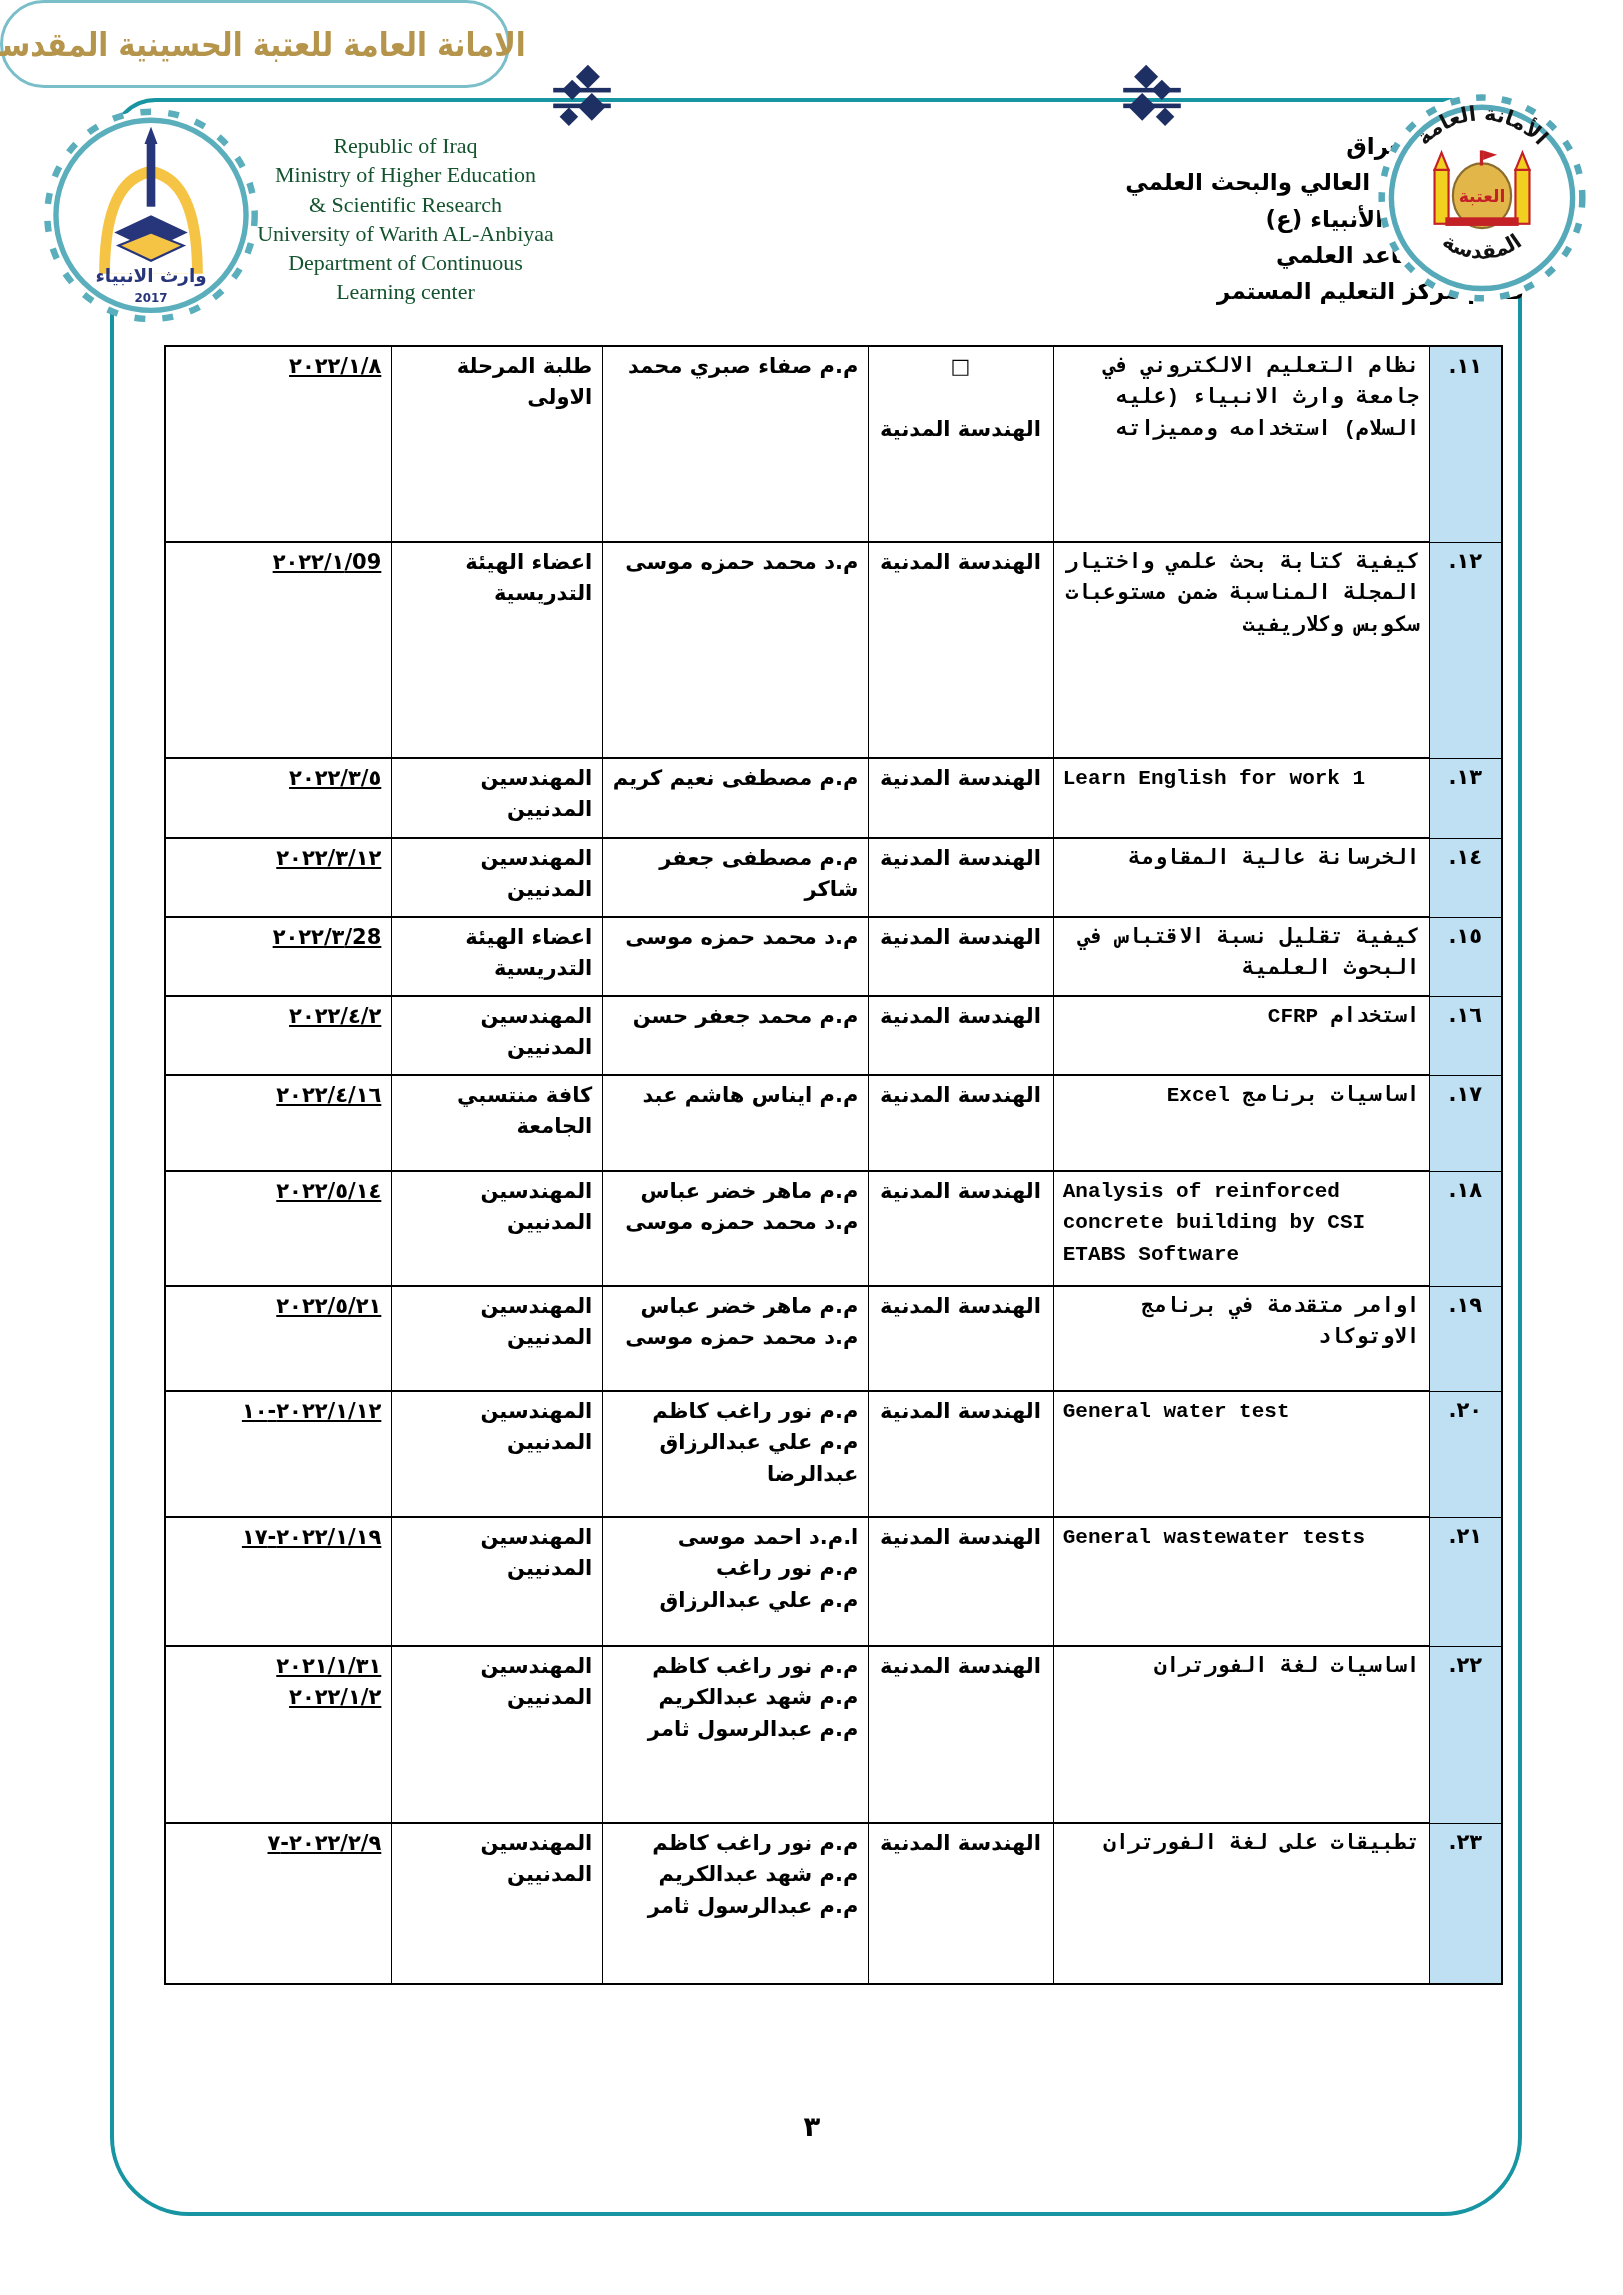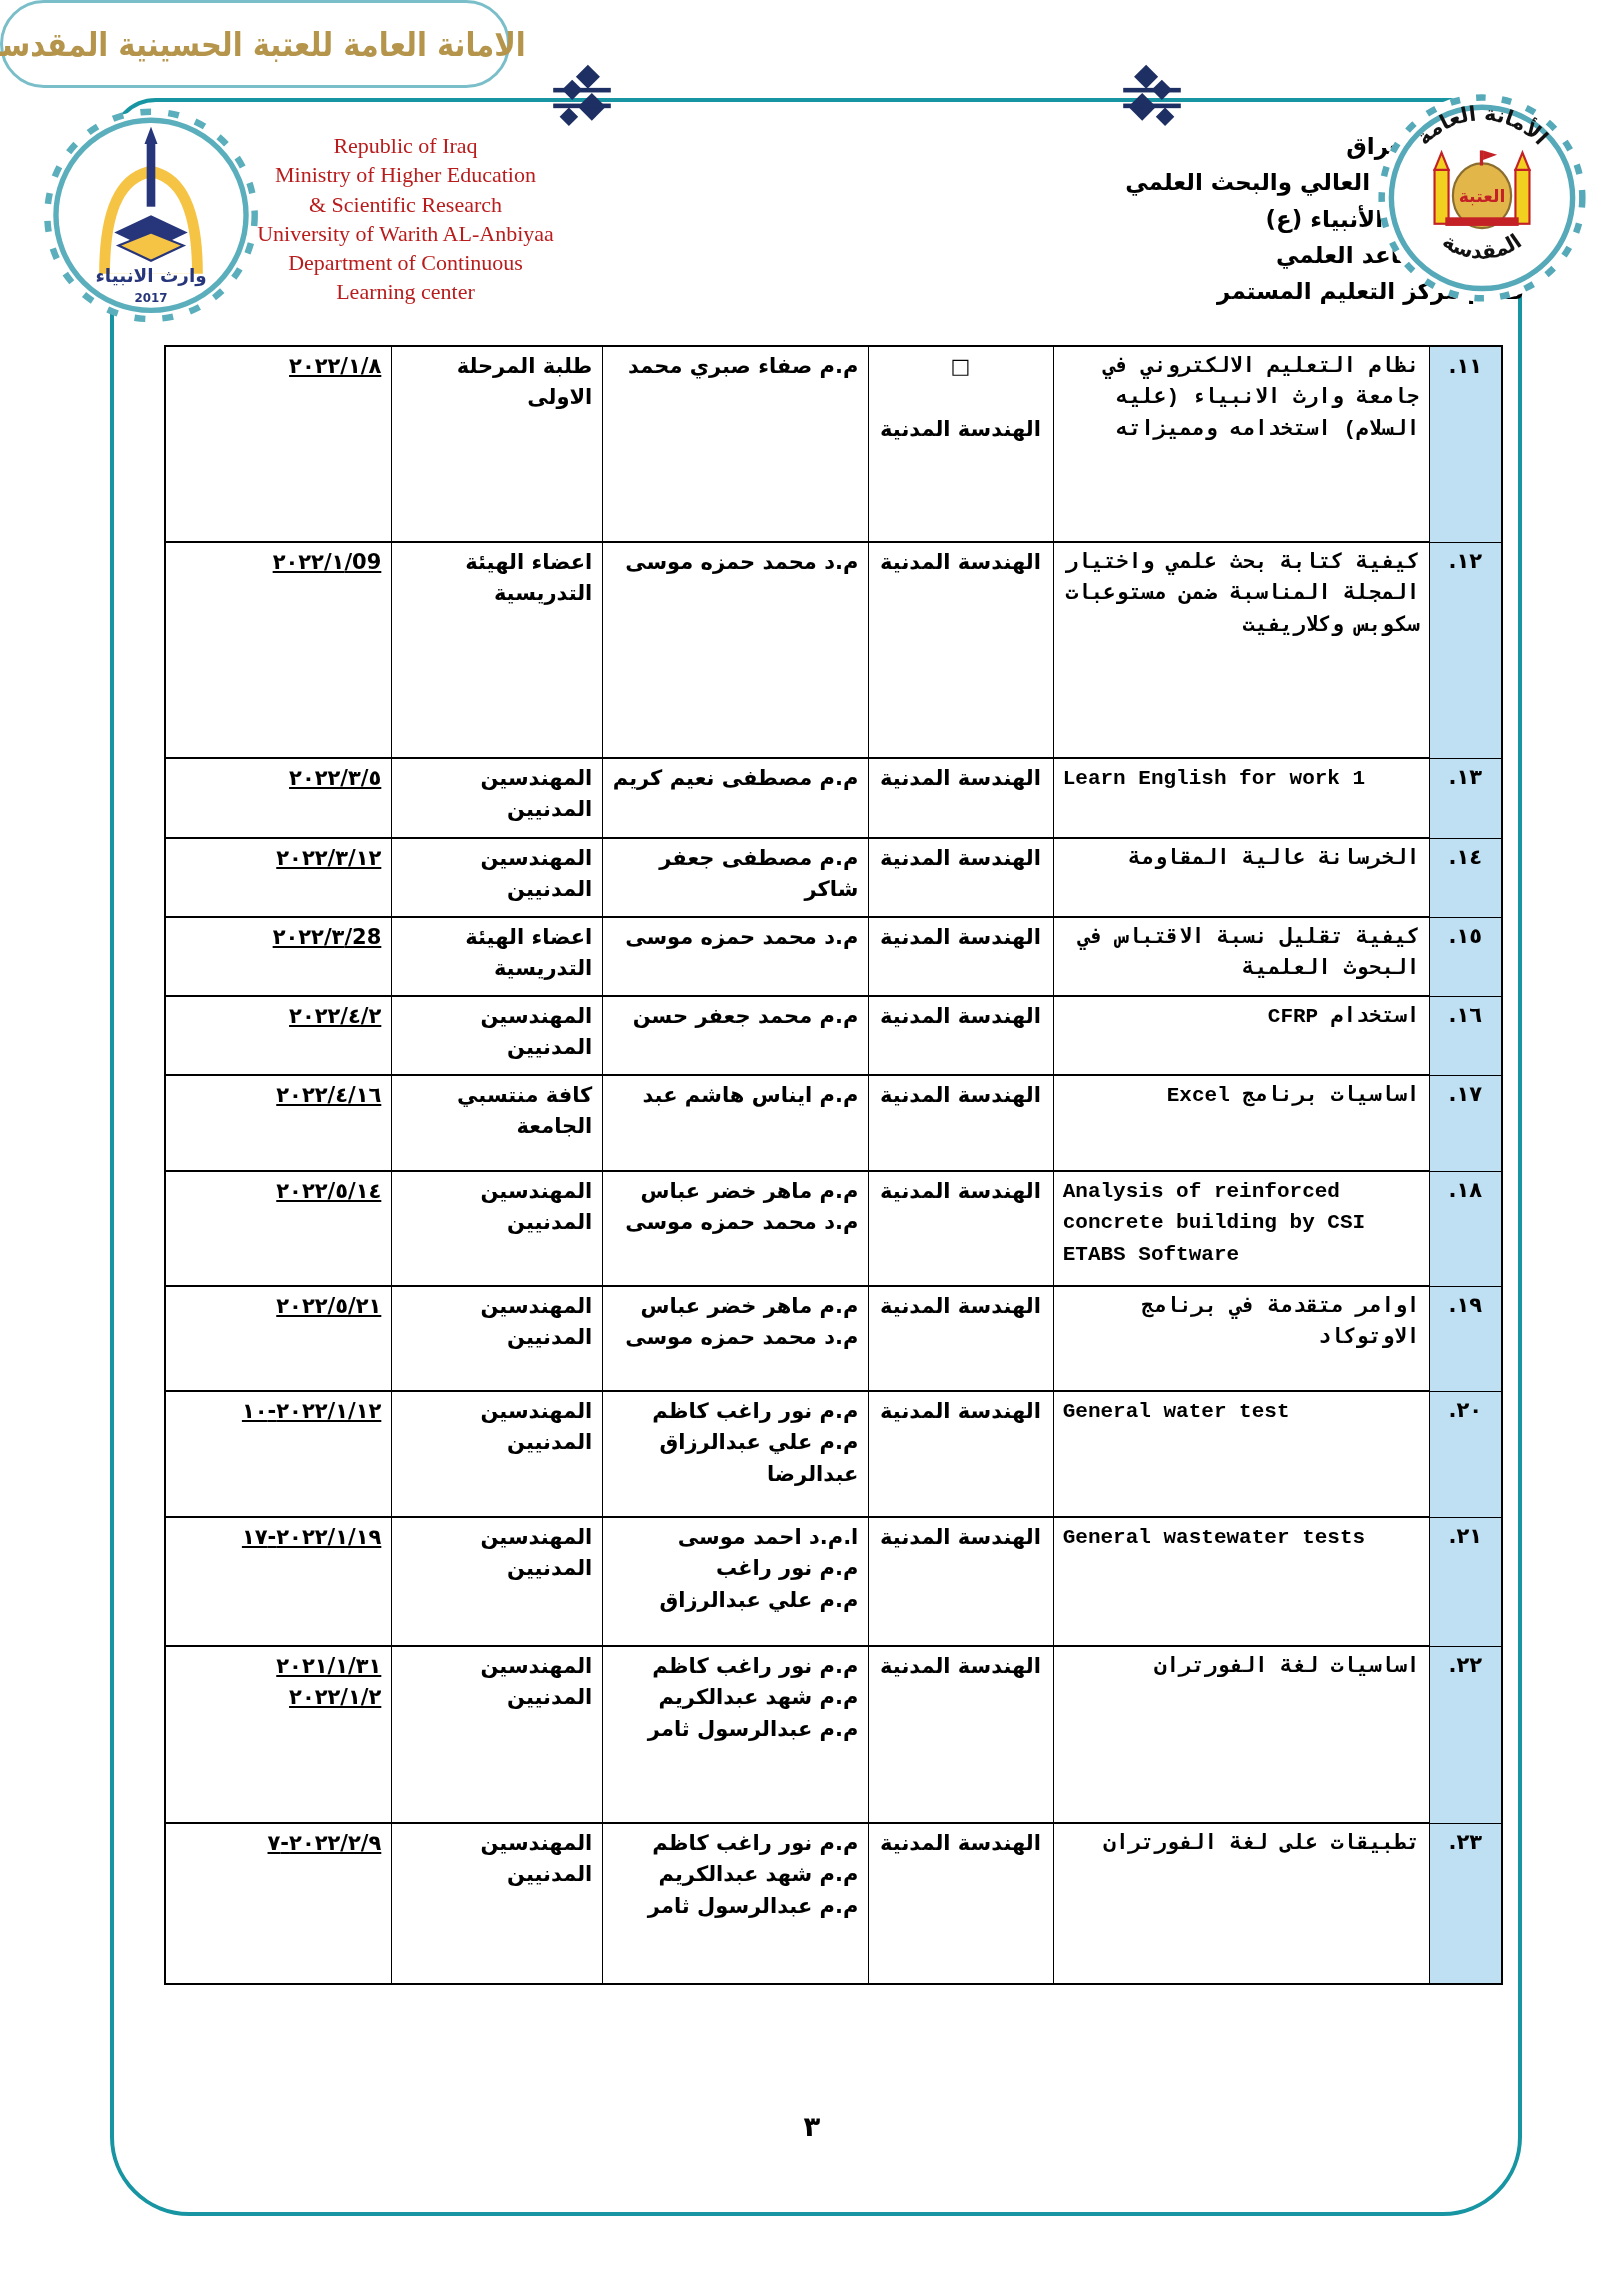--- a/index.html
+++ b/index.html
@@ -10,21 +10,21 @@
   
   #frame{
     position:absolute;left:110px;top:98px;width:1412px;height:2118px;
     border:4.6px solid #1795A2;border-radius:46px 46px 79px 79px;
     box-sizing:border-box;z-index:1;
   }
   
   .hdr{position:absolute;z-index:3;}
   #hdr-en{
     left:196px;top:131px;width:419px;text-align:center;
-    font-family:"Liberation Serif",serif;font-size:22px;line-height:1.33;color:#b91c1c;
+    font-family:"Liberation Serif",serif;font-size:22px;line-height:1.33;color:#14532d;
   }
   #hdr-ar{
     left:1066px;top:128px;width:458px;text-align:right;direction:rtl;
     font-family:"DejaVu Sans",sans-serif;font-weight:bold;font-size:23px;line-height:1.58;
   }
   #banner{
     left:612px;top:55px;width:510px;height:88px;background:#fff;
     border:3.3px solid #79BEC9;border-radius:46px;box-sizing:border-box;
     display:flex;align-items:center;justify-content:center;z-index:4;
   }

